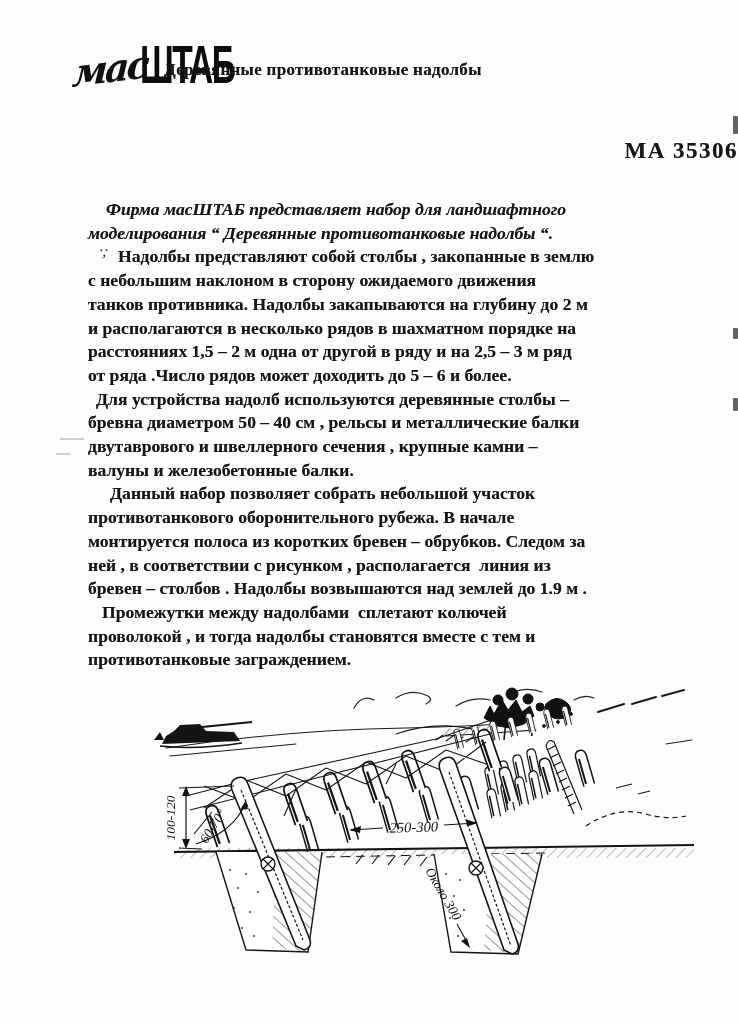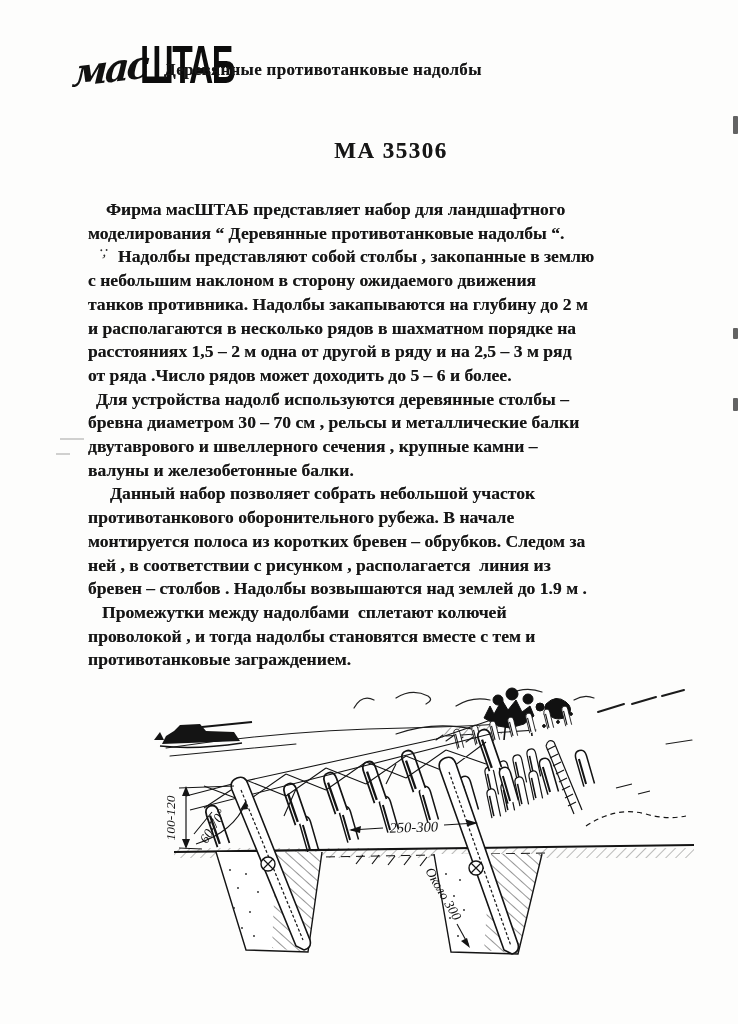--- a/index.html
+++ b/index.html
@@ -8,27 +8,27 @@
 
   .brand{position:absolute;left:72px;top:44px;white-space:nowrap;}
   .logo-script{display:inline-block;font-family:"DejaVu Serif",serif;font-style:italic;font-weight:bold;
         font-size:38px;letter-spacing:-3px;transform:rotate(-7deg) skewX(-10deg);color:#111;}
   .logo-caps{display:inline-block;font-family:"Liberation Sans",sans-serif;font-weight:900;
         font-size:42px;letter-spacing:-2px;transform:scale(0.80,1.28);transform-origin:left 70%;
         margin-left:-7px;color:#0c0c0c;}
   .doc-title{position:absolute;left:164px;top:60px;font-size:17px;font-weight:bold;
         letter-spacing:0.3px;white-space:nowrap;text-shadow:0 0 0.6px rgba(10,10,10,.6);}
   .product-code{position:absolute;left:0;top:138px;width:738px;box-sizing:border-box;padding-left:44px;
-        text-align:center;font-size:23px;font-weight:bold;letter-spacing:1.5px;
+        text-align:right;font-size:23px;font-weight:bold;letter-spacing:1.5px;
         text-shadow:0 0 0.6px rgba(10,10,10,.55);}
 
   .body-text{position:absolute;left:88px;top:198px;width:578px;font-size:17.6px;line-height:23.7px;
         font-weight:bold;text-shadow:0 0 0.5px rgba(20,20,20,.55);}
   .body-text p{margin:0;white-space:pre-wrap;}
-  .p-intro{margin-bottom:21px;text-indent:18px;}
+  .p-intro{margin-bottom:21px;text-indent:18px;font-style:italic;}
   .p-desc{text-indent:30px;}
   .p-mat{text-indent:8px;}
   .p-kit{text-indent:22px;}
   .p-wire{text-indent:14px;}
   .stray{position:absolute;left:99px;top:242px;font-size:16px;color:#2f2f2f;
         transform:rotate(12deg);font-style:italic;}
 
   .margin-dash{position:absolute;background:#9a9a9a;opacity:.45;height:2px;}
   .edge-mark{position:absolute;right:0;width:5px;background:#3c3c3c;opacity:.8;border-radius:1px;}
 
@@ -50,21 +50,21 @@
   <div class="body-text">
     <p class="p-intro">Фирма масШТАБ представляет набор для ландшафтного
 моделирования “ Деревянные противотанковые надолбы “.</p>
     <p class="p-desc">Надолбы представляют собой столбы , закопанные в землю
 с небольшим наклоном в сторону ожидаемого движения
 танков противника. Надолбы закапываются на глубину до 2 м
 и располагаются в несколько рядов в шахматном порядке на
 расстояниях 1,5 – 2 м одна от другой в ряду и на 2,5 – 3 м ряд
 от ряда .Число рядов может доходить до 5 – 6 и более.</p>
     <p class="p-mat">Для устройства надолб используются деревянные столбы –
-бревна диаметром 30 – 70 см , рельсы и металлические балки
+бревна диаметром 50 – 40 см , рельсы и металлические балки
 двутаврового и швеллерного сечения , крупные камни –
 валуны и железобетонные балки.</p>
     <p class="p-kit">Данный набор позволяет собрать небольшой участок
 противотанкового оборонительного рубежа. В начале
 монтируется полоса из коротких бревен – обрубков. Следом за
 ней , в соответствии с рисунком , располагается  линия из
 бревен – столбов . Надолбы возвышаются над землей до 1.9 м .</p>
     <p class="p-wire">Промежутки между надолбами  сплетают колючей
 проволокой , и тогда надолбы становятся вместе с тем и
 противотанковые заграждением.</p>

